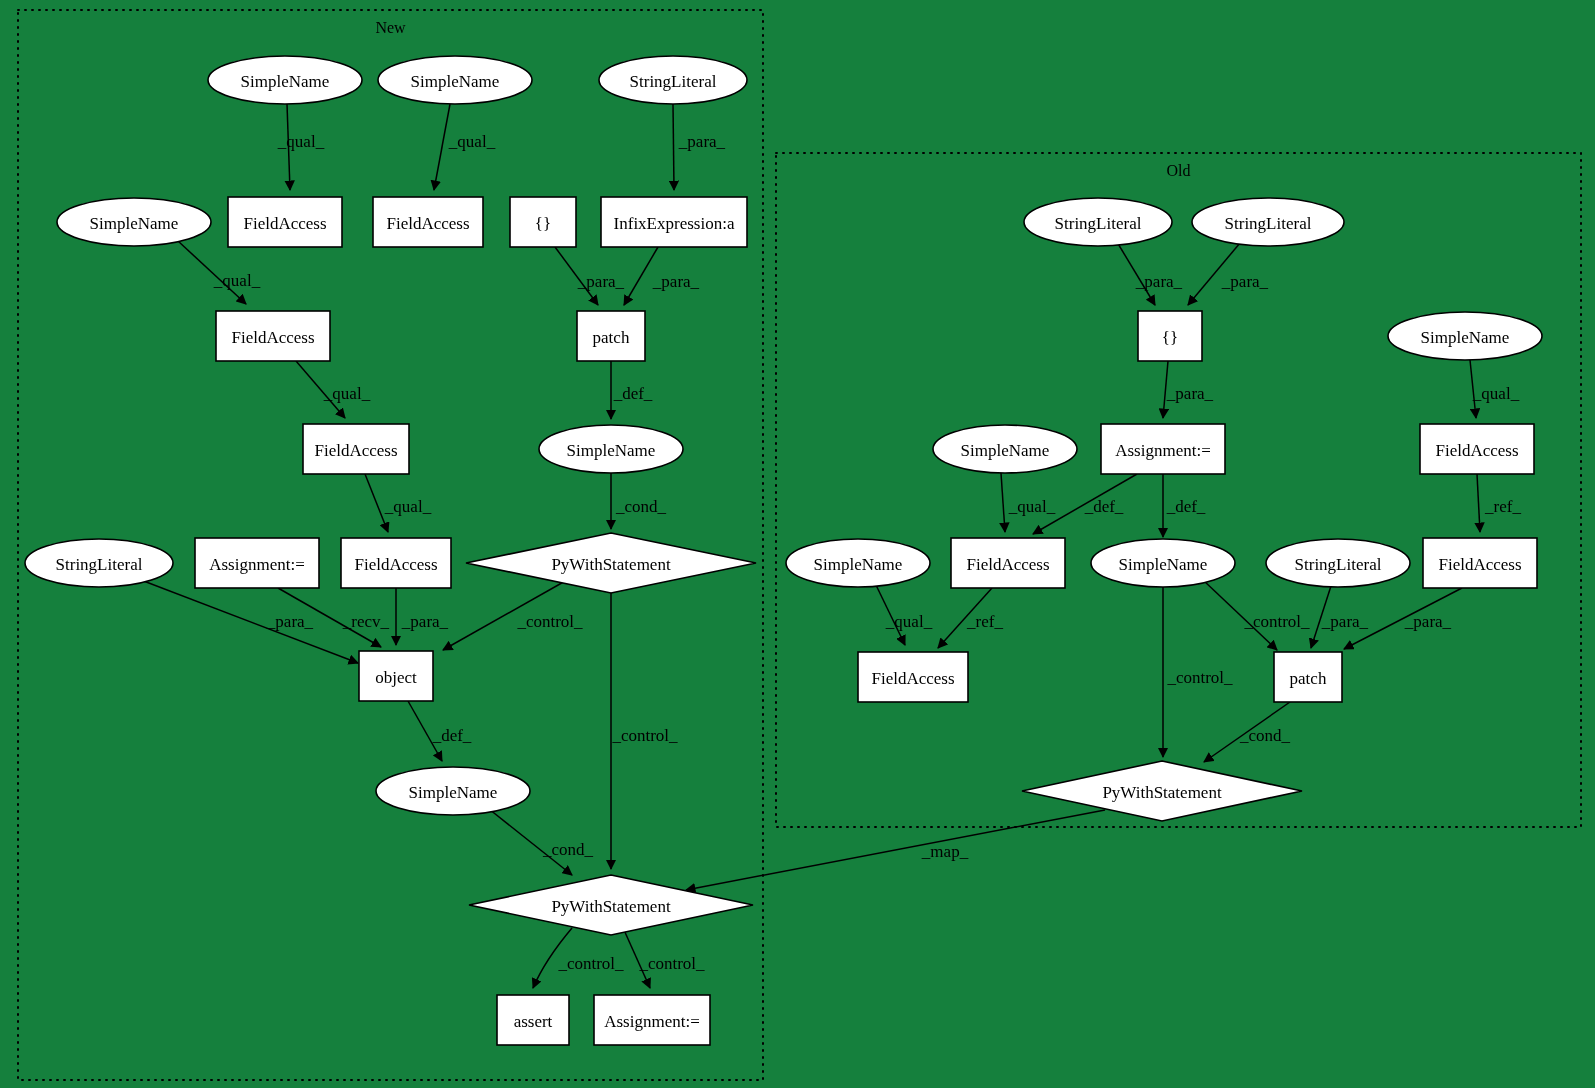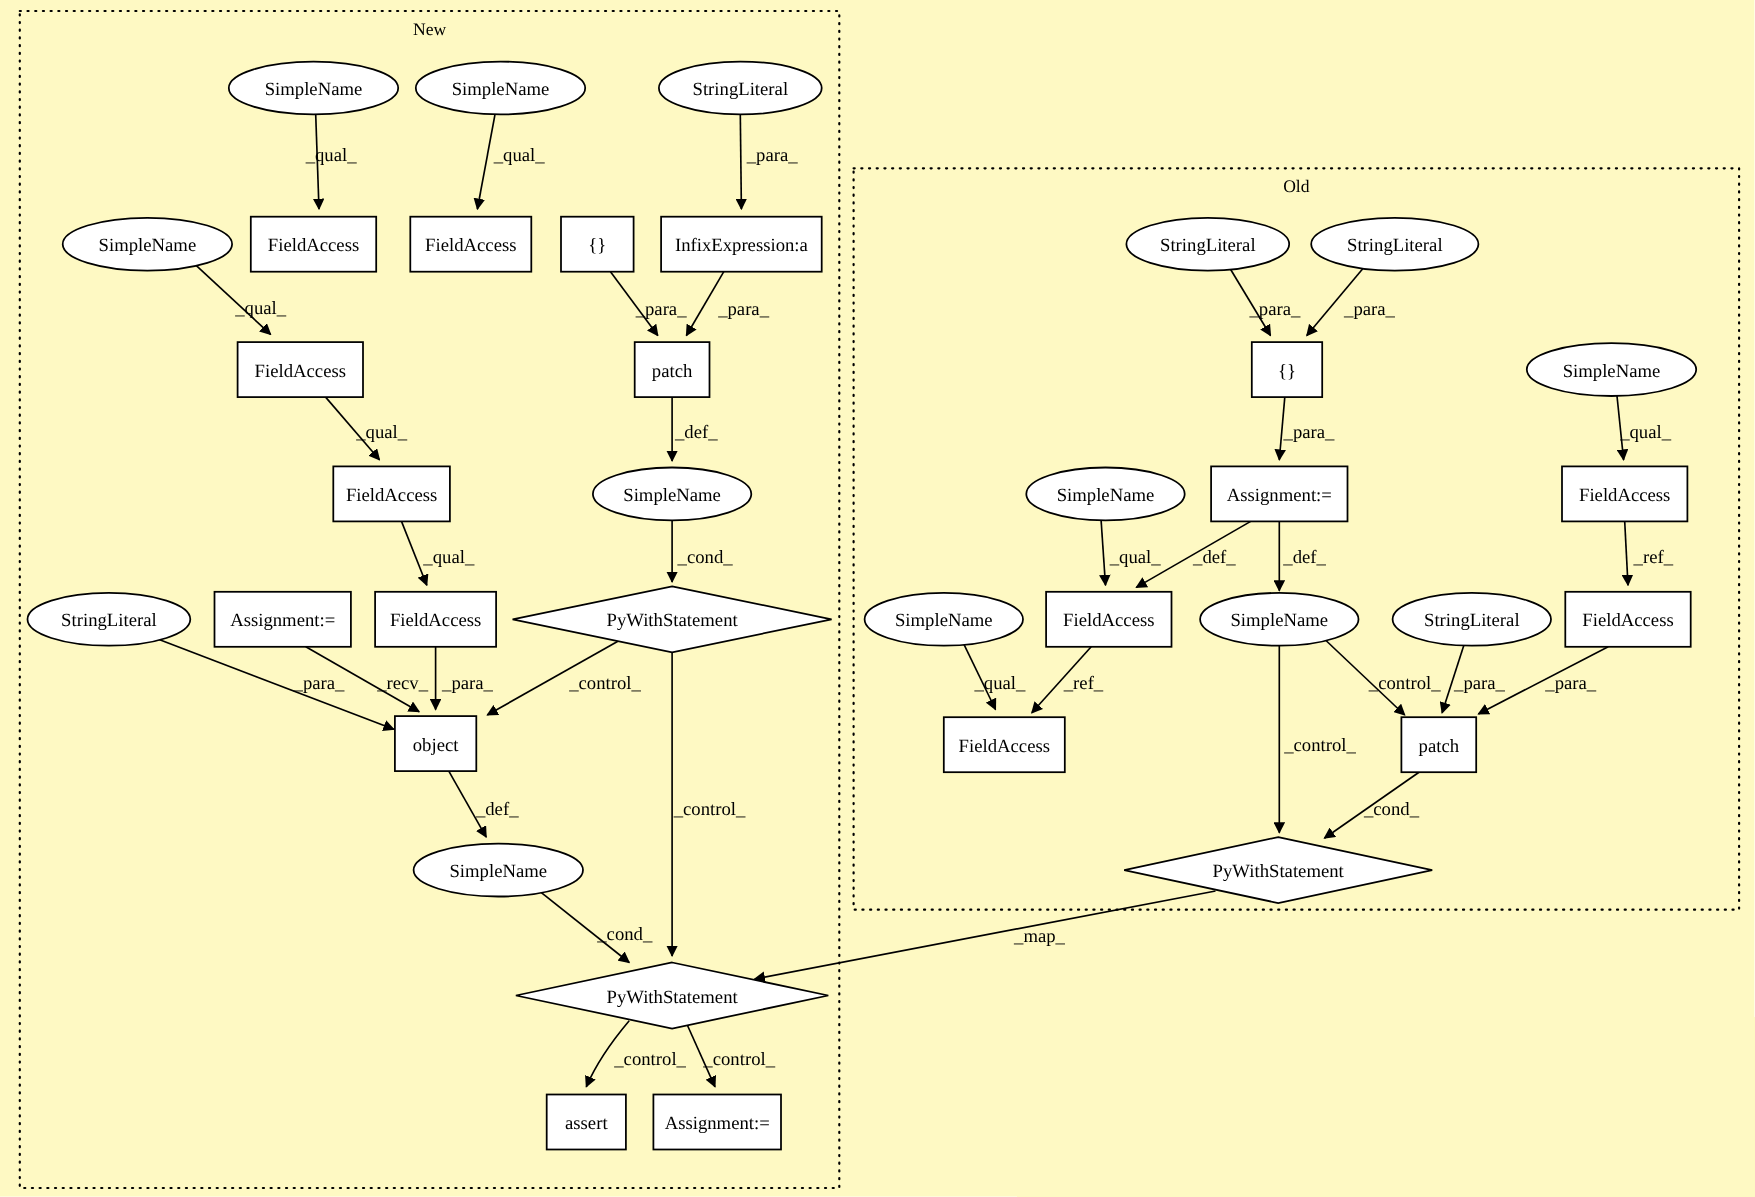--- a/index.html
+++ b/index.html
@@ -4,21 +4,21 @@
 <style>
   html, body {
     margin: 0;
     padding: 0;
     background: #ffffff;
   }
   #canvas {
     position: relative;
     width: 1595px;
     height: 1088px;
-    background: #fef9c3;
+    background: #15803d;
     font-family: "Liberation Serif", "DejaVu Serif", serif;
   }
   svg#graph {
     display: block;
     width: 1595px;
     height: 1088px;
   }
   .cluster-border {
     fill: none;
     stroke: #000000;

